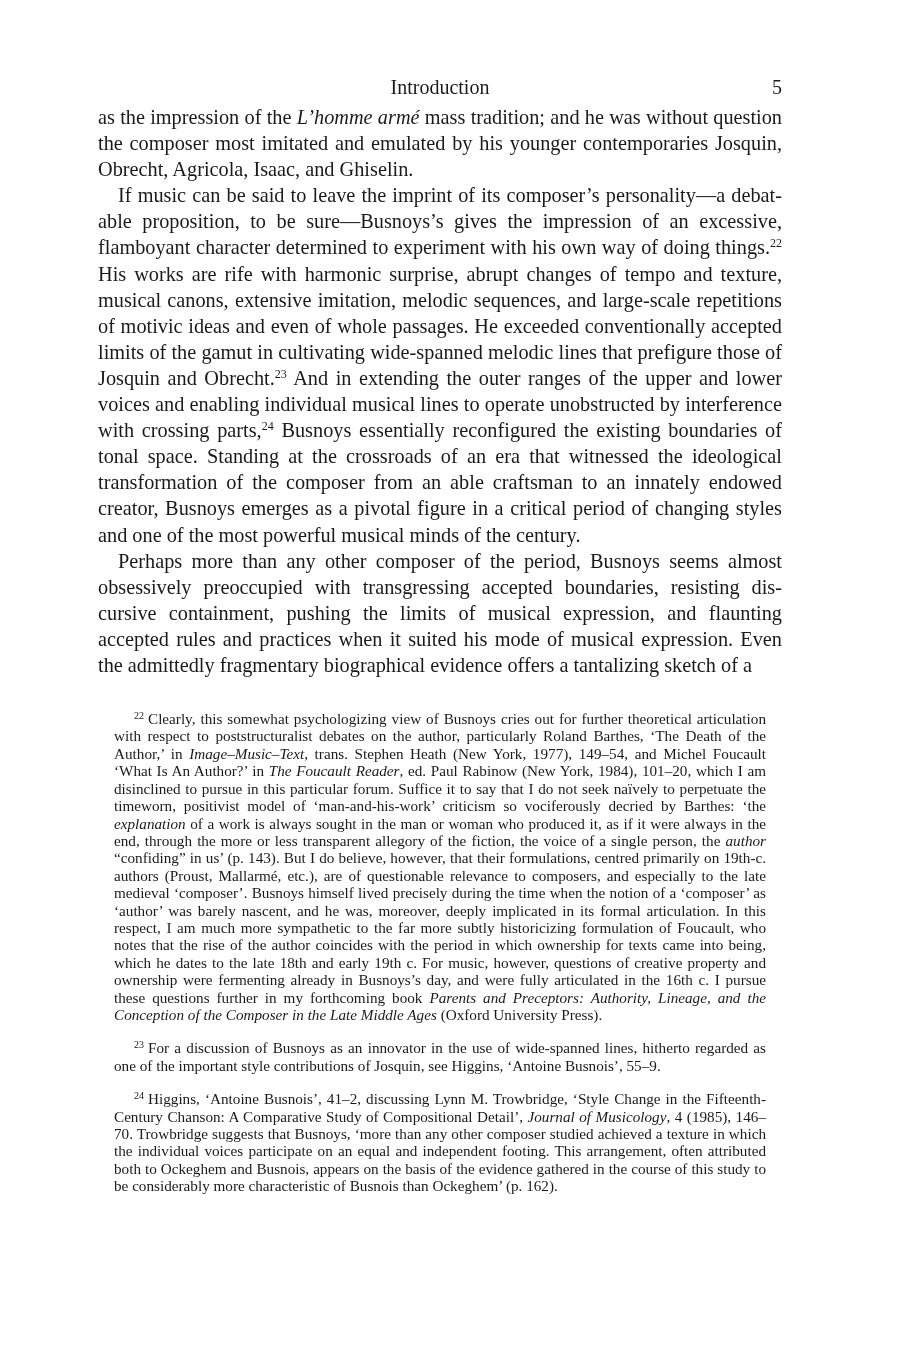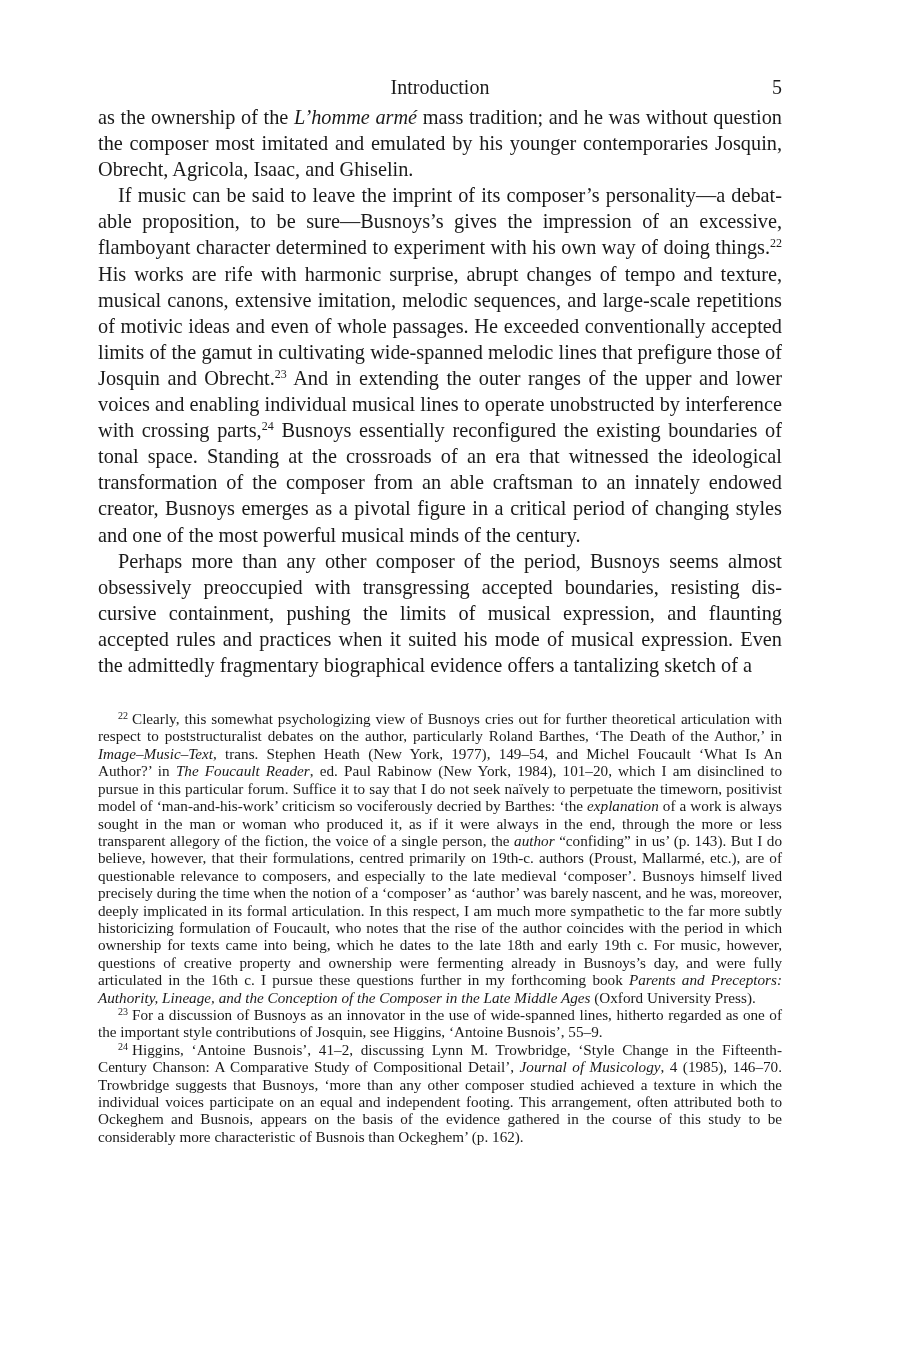--- a/index.html
+++ b/index.html
@@ -7,35 +7,35 @@
          font-family: "Liberation Serif", "DejaVu Serif", serif; color: #1a1a1a; }
   .page { position: absolute; left: 98px; top: 74px; width: 684px; }
   .running-head { position: relative; height: 30px; font-size: 20px; }
   .running-title { position: absolute; left: 0; right: 0; text-align: center; top: 2px; }
   .page-number { position: absolute; right: 0; top: 2px; }
   .body-text { font-size: 20.3px; line-height: 26.1px; text-align: justify; hyphens: manual; }
   .body-text p { margin: 0; }
   .body-text p.indent { text-indent: 20px; }
   sup.fnref { font-size: 12px; vertical-align: 7px; line-height: 0; }
   .footnotes { margin-top: 32px; font-size: 15.2px; line-height: 17.4px; text-align: justify; }
-  .footnotes p { margin: 0; text-indent: 20px; }
+  .footnotes p { margin: 16px; text-indent: 20px; }
   .footnotes sup { font-size: 10px; vertical-align: 5px; line-height: 0; margin-right: 4px; }
   i { font-style: italic; }
 </style>
 </head>
 <body>
 
 <div class="page">
   <div class="running-head">
     <span class="running-title">Introduction</span>
     <span class="page-number">5</span>
   </div>
 
   <div class="body-text">
-    <p><span>as the ownership of the </span><i>L’homme armé</i><span> mass tradition; and he was without ques­tion the composer most imitated and emulated by his younger contemporaries Josquin, Obrecht, Agricola, Isaac, and Ghiselin.</span></p>
+    <p><span>as the impression of the </span><i>L’homme armé</i><span> mass tradition; and he was without ques­tion the composer most imitated and emulated by his younger contemporaries Josquin, Obrecht, Agricola, Isaac, and Ghiselin.</span></p>
 
     <p class="indent"><span>If music can be said to leave the imprint of its composer’s personality—a debat­able proposition, to be sure—Busnoys’s gives the impression of an excessive, flamboyant character determined to experiment with his own way of doing things.</span><sup class="fnref">22</sup><span> His works are rife with harmonic surprise, abrupt changes of tempo and texture, musical canons, extensive imitation, melodic sequences, and large-scale repetitions of motivic ideas and even of whole passages. He exceeded conven­tionally accepted limits of the gamut in cultivating wide-spanned melodic lines that prefigure those of Josquin and Obrecht.</span><sup class="fnref">23</sup><span> And in extending the outer ranges of the upper and lower voices and enabling individual musical lines to operate unobstructed by interference with crossing parts,</span><sup class="fnref">24</sup><span> Busnoys essentially reconfig­ured the existing boundaries of tonal space. Standing at the crossroads of an era that witnessed the ideological transformation of the composer from an able craftsman to an innately endowed creator, Busnoys emerges as a pivotal figure in a critical period of changing styles and one of the most powerful musical minds of the century.</span></p>
 
     <p class="indent"><span>Perhaps more than any other composer of the period, Busnoys seems almost obsessively preoccupied with transgressing accepted boundaries, resisting dis­cursive containment, pushing the limits of musical expression, and flaunting accepted rules and practices when it suited his mode of musical expression. Even the admittedly fragmentary biographical evidence offers a tantalizing sketch of a</span></p>
   </div>
 
   <div class="footnotes">
     <p><sup>22</sup><span>Clearly, this somewhat psychologizing view of Busnoys cries out for further theoretical articulation with respect to poststructuralist debates on the author, particularly Roland Barthes, ‘The Death of the Author,’ in </span><i>Image–Music–Text</i><span>, trans. Stephen Heath (New York, 1977), 149–54, and Michel Foucault ‘What Is An Author?’ in </span><i>The Foucault Reader</i><span>, ed. Paul Rabinow (New York, 1984), 101–20, which I am dis­inclined to pursue in this particular forum. Suffice it to say that I do not seek naïvely to perpetuate the time­worn, positivist model of ‘man-and-his-work’ criticism so vociferously decried by Barthes: ‘the </span><i>explanation</i><span> of a work is always sought in the man or woman who produced it, as if it were always in the end, through the more or less transparent allegory of the fiction, the voice of a single person, the </span><i>author</i><span> “confiding” in us’ (p. 143). But I do believe, however, that their formulations, centred primarily on 19th-c. authors (Proust, Mallarmé, etc.), are of questionable relevance to composers, and especially to the late medieval ‘composer’. Busnoys himself lived precisely during the time when the notion of a ‘composer’ as ‘author’ was barely nascent, and he was, moreover, deeply implicated in its formal articulation. In this respect, I am much more sympathetic to the far more subtly historicizing formulation of Foucault, who notes that the rise of the author coincides with the period in which ownership for texts came into being, which he dates to the late 18th and early 19th c. For music, however, questions of creative property and ownership were fermenting already in Busnoys’s day, and were fully articulated in the 16th c. I pursue these questions further in my forthcoming book </span><i>Parents and Preceptors: Authority, Lineage, and the Conception of the Composer in the Late Middle Ages</i><span> (Oxford University Press).</span></p>
 
     <p><sup>23</sup><span>For a discussion of Busnoys as an innovator in the use of wide-spanned lines, hitherto regarded as one of the important style contributions of Josquin, see Higgins, ‘Antoine Busnois’, 55–9.</span></p>

